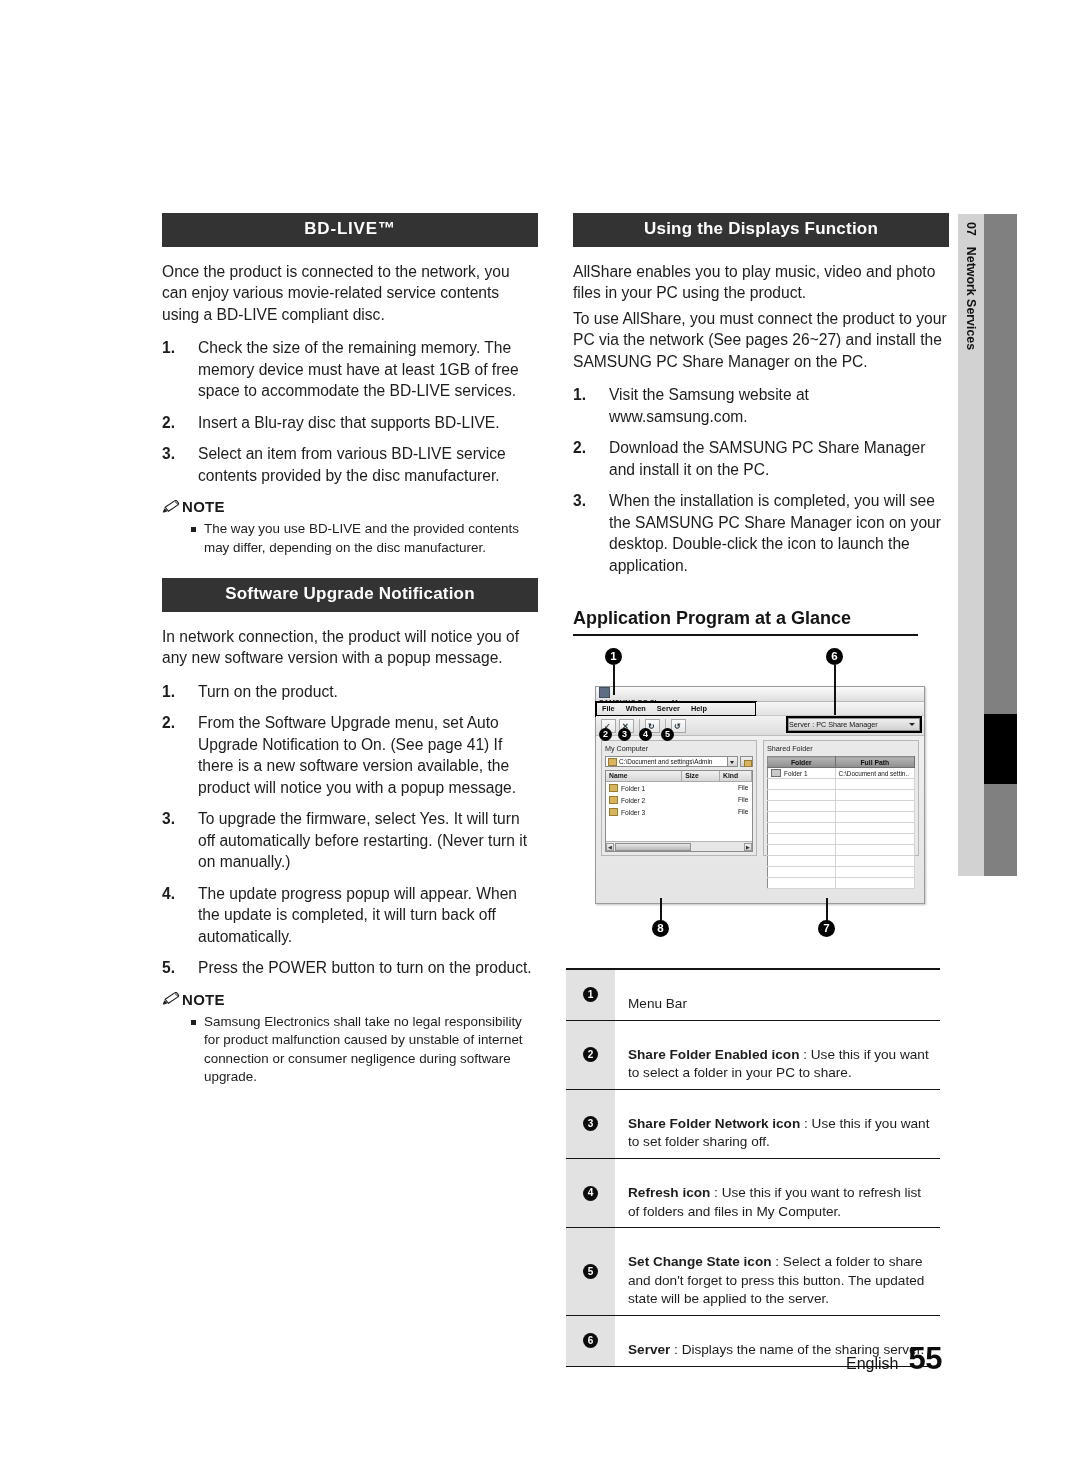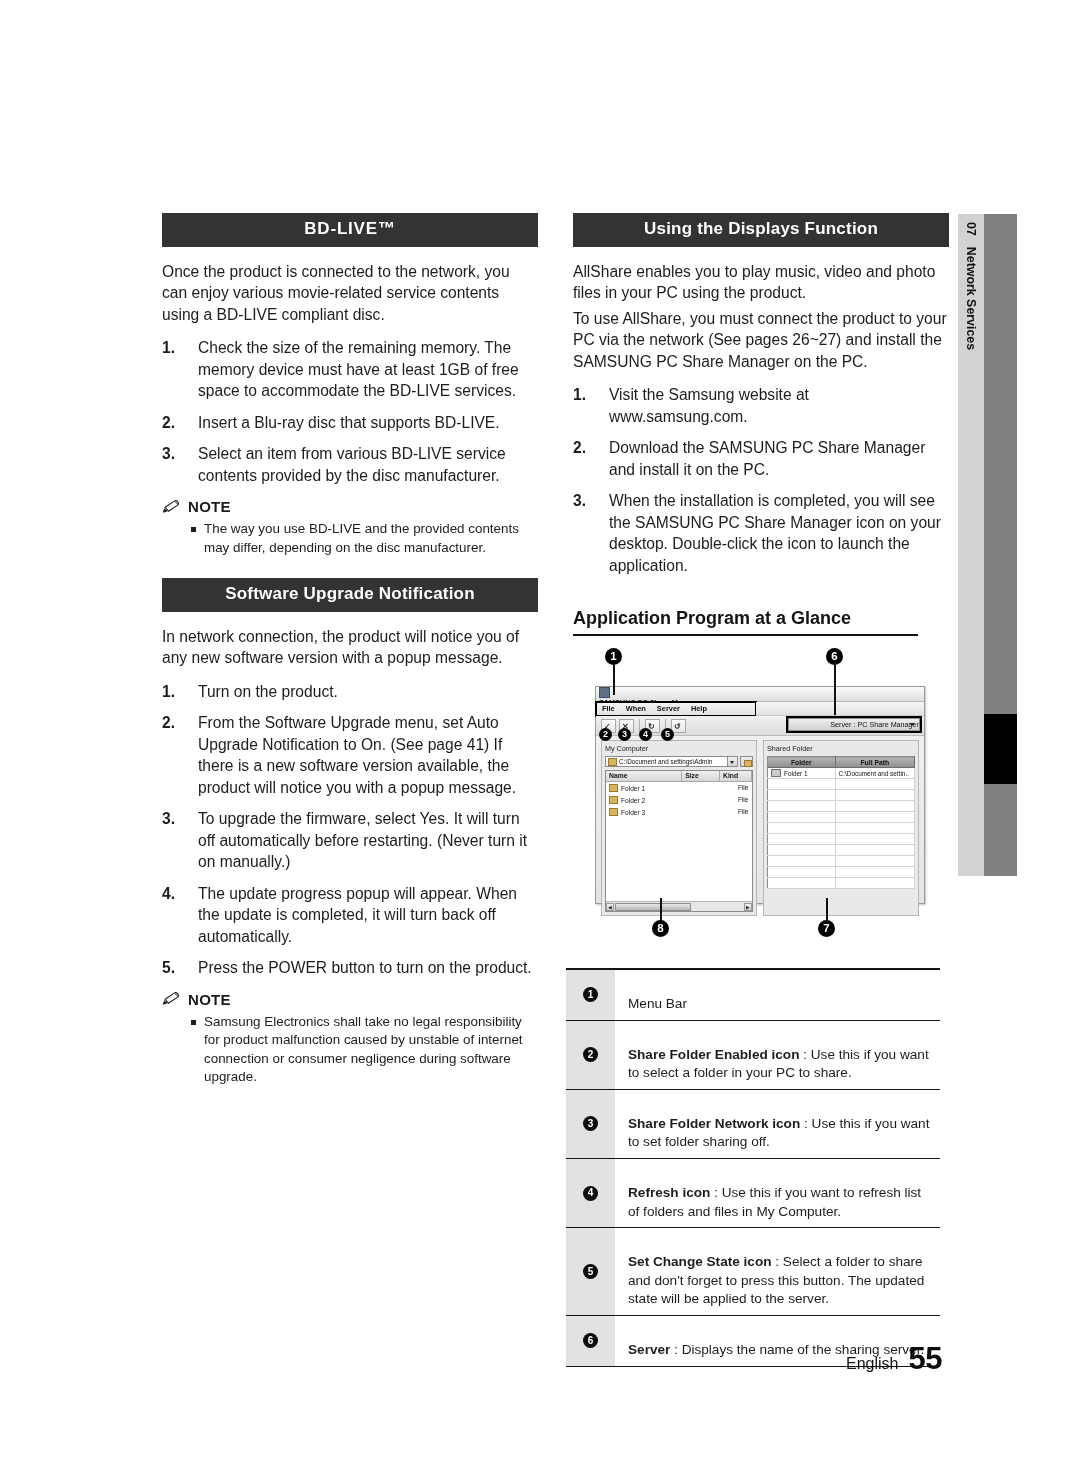--- a/index.html
+++ b/index.html
@@ -79,21 +79,21 @@
     top: 0;
     font-weight: bold;
     font-size: 15.6px;
   }
 
   
   .note-head {
     display: flex;
     align-items: center;
     margin-top: 12px;
-    gap: 6px;
+    gap: 0;
   }
   .note-head .label {
     font-weight: bold;
     font-size: 15px;
     letter-spacing: .3px;
   }
   .pencil-icon svg { display: block; }
 
   ul.note-list {
     list-style: none;
@@ -239,36 +239,36 @@
     top: 2px;
     height: 13px;
     width: 132px;
     background: linear-gradient(#eeeeee,#d2d2d2);
     border: 1px solid #8d8d8d;
     outline: 2px solid #000;
     font-size: 7.2px;
     color: #111;
     display: flex;
     align-items: center;
-    justify-content: flex-end;
+    justify-content: flex-start;
     box-sizing: border-box;
   }
   .server-combo .caret {
     position: absolute; right: 4px; top: 4px;
     width: 0; height: 0;
     border-left: 3px solid transparent;
     border-right: 3px solid transparent;
     border-top: 3px solid #222;
   }
 
   .panes {
     display: flex;
     gap: 6px;
     padding: 4px 5px 0 5px;
-    height: 180px;
+    height: 120px;
     box-sizing: border-box;
   }
   .pane {
     background: #e9e9e9;
     border: 1px solid #b6b6b6;
     flex: 1 1 50%;
     padding: 3px;
     box-sizing: border-box;
     display: flex;
     flex-direction: column;

